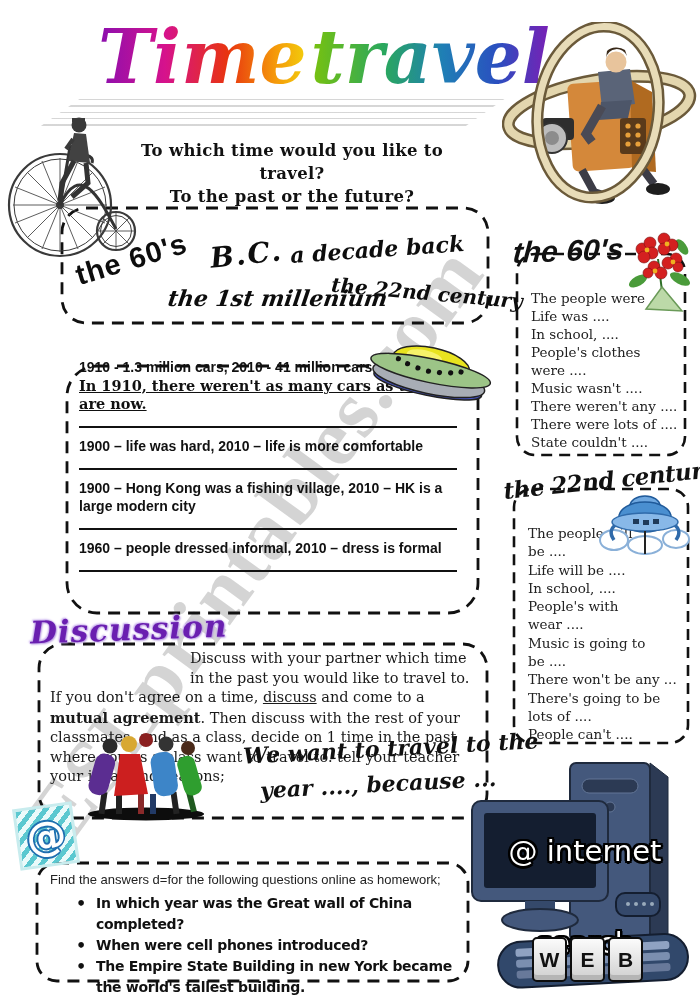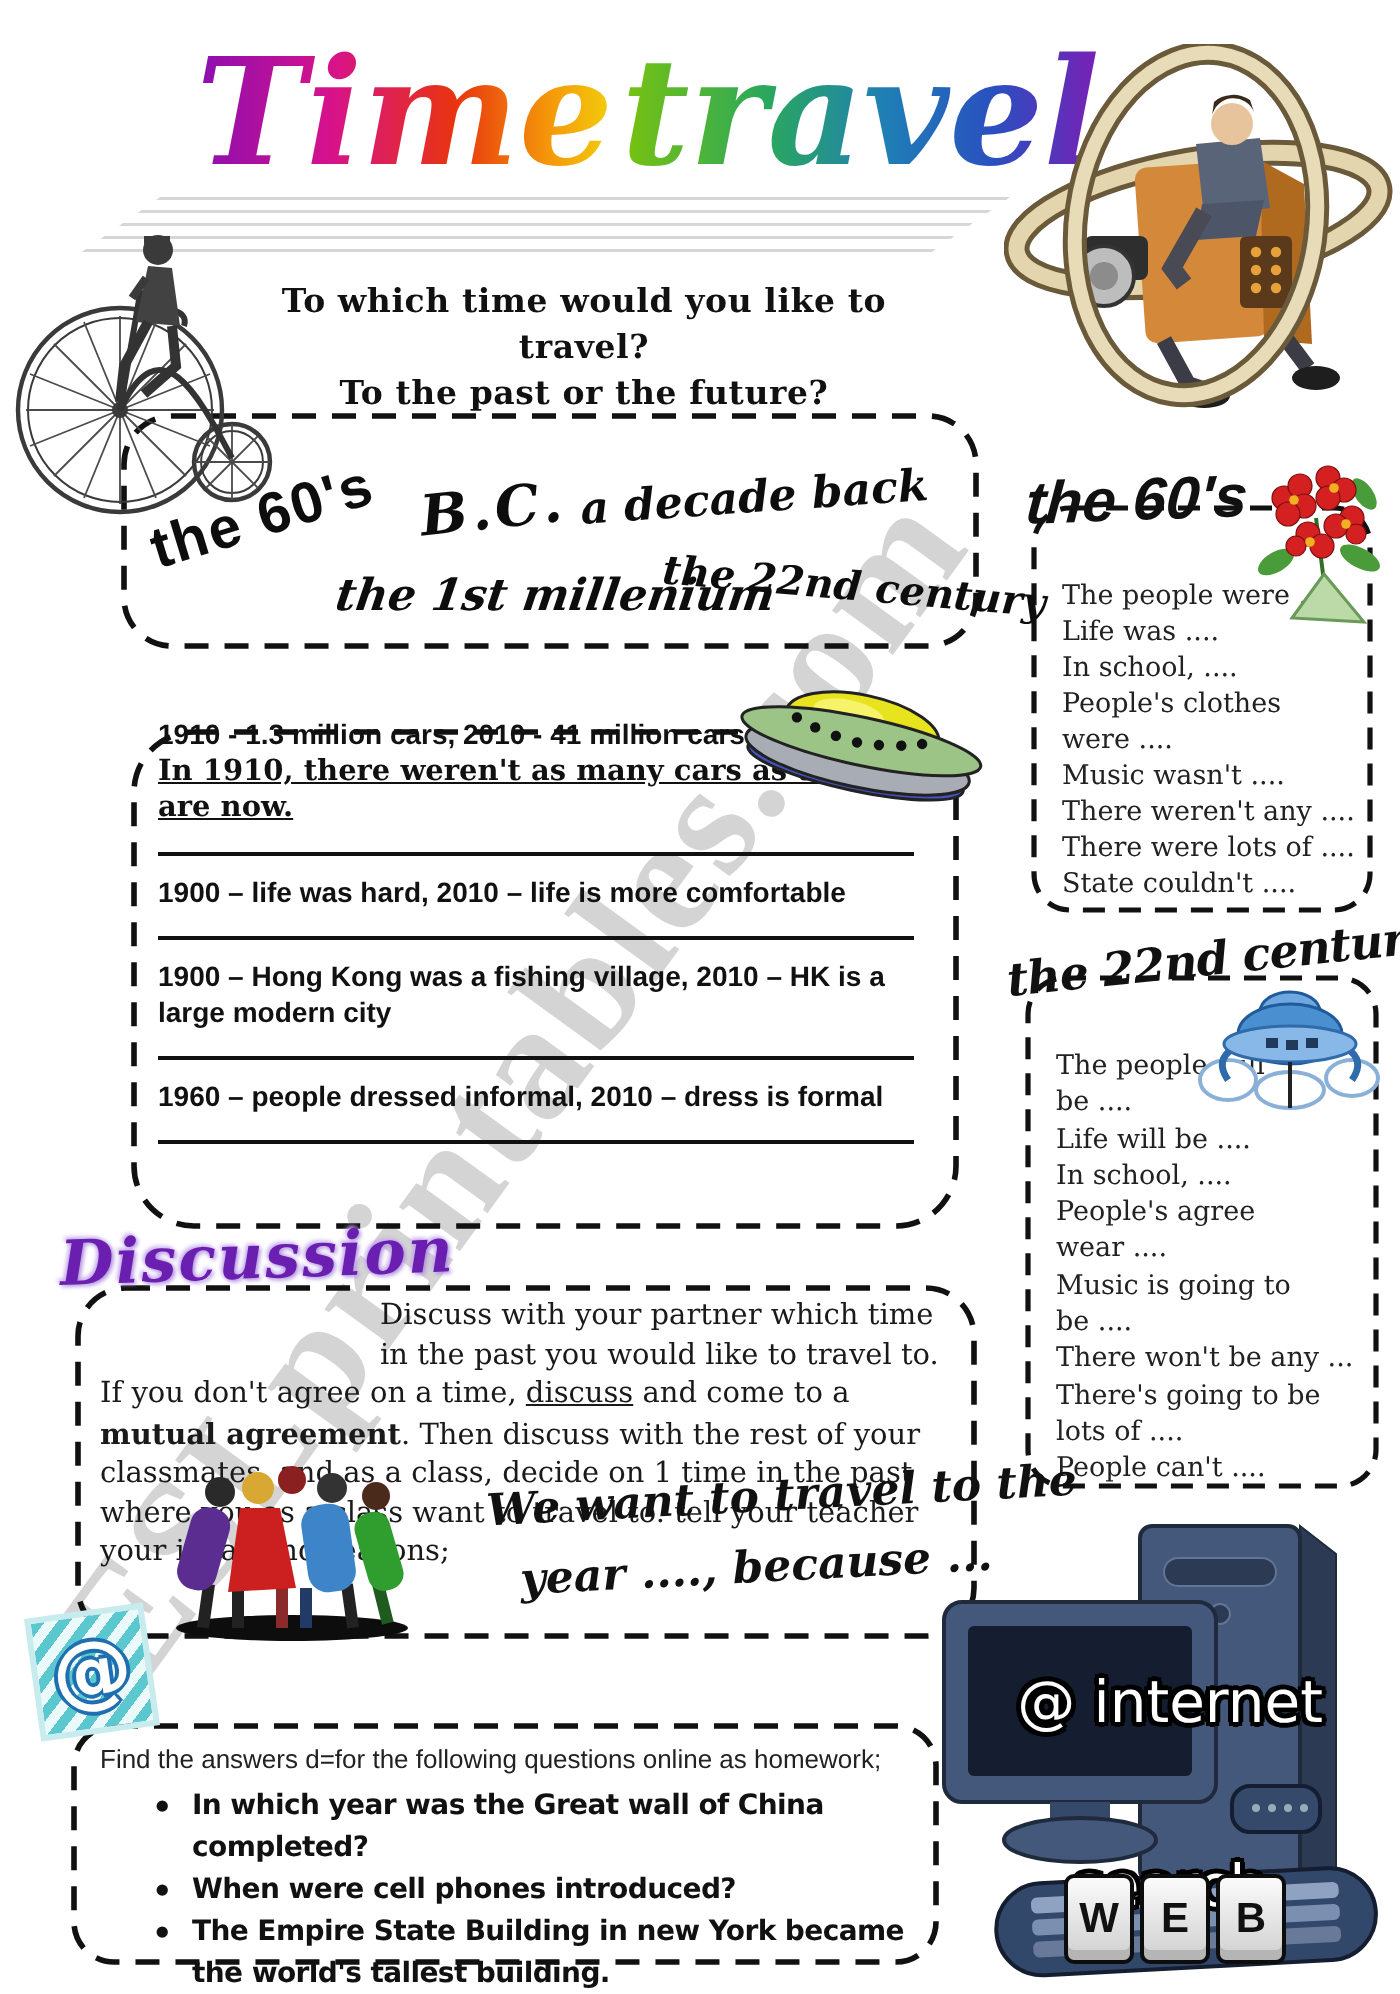--- a/index.html
+++ b/index.html
@@ -307,21 +307,21 @@
     <rect x="36" y="29" width="6" height="5" fill="#1f3a5a"></rect>
       <rect x="46" y="30" width="6" height="5" fill="#1f3a5a"></rect>
       <rect x="56" y="29" width="6" height="5" fill="#1f3a5a"></rect>
     <line x1="48" y1="41" x2="48" y2="64" stroke="#222" stroke-width="2"></line>
   </svg>
   <div class="abs sb-list list-22nd">
       <div class="sb-line">The people will</div>
       <div class="sb-line">be ....</div>
       <div class="sb-line">Life will be ....</div>
       <div class="sb-line">In school, ....</div>
-      <div class="sb-line">People's agree</div>
+      <div class="sb-line">People's with</div>
       <div class="sb-line">wear ....</div>
       <div class="sb-line">Music is going to</div>
       <div class="sb-line">be ....</div>
       <div class="sb-line">There won't be any ...</div>
       <div class="sb-line">There's going to be</div>
       <div class="sb-line">lots of ....</div>
       <div class="sb-line">People can't ....</div>
     </div>
 
   <svg class="abs dash-svg" style="left:37px;top:642px;z-index:2" width="452" height="178">

